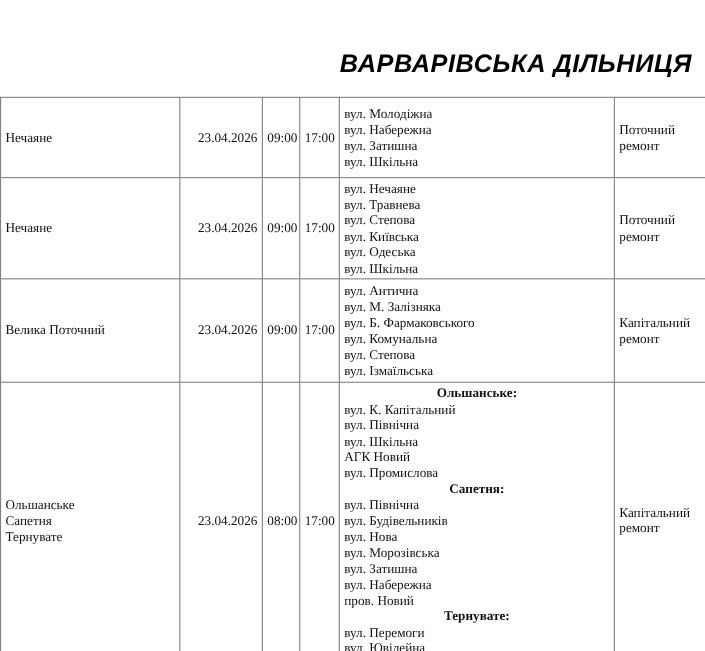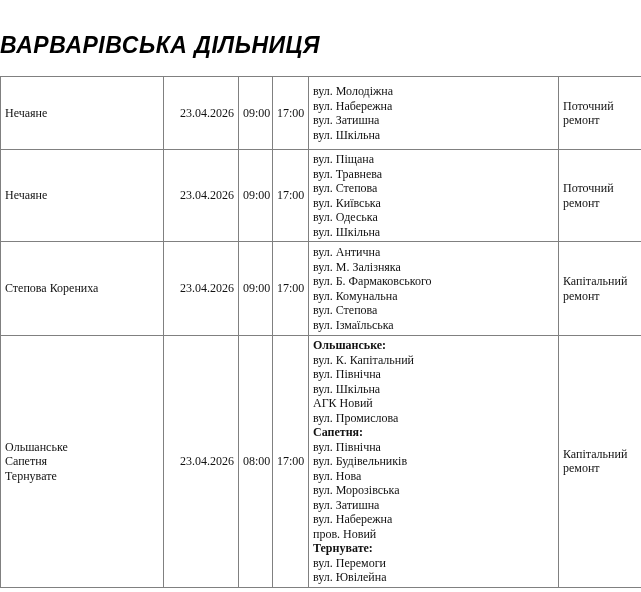--- a/index.html
+++ b/index.html
@@ -8,23 +8,23 @@
     background: #ffffff;
   }
   body {
     width: 641px;
     height: 592px;
     overflow: hidden;
     font-family: "Liberation Serif", "DejaVu Serif", serif;
     color: #111111;
   }
   .page-title {
-    margin: 0;
+    margin: 12px;
     padding-top: 32px;
-    text-align: left;
+    text-align: right;
     font-family: "Liberation Sans", "DejaVu Sans", sans-serif;
     font-style: italic;
     font-weight: bold;
     font-size: 23px;
     letter-spacing: 0.5px;
     color: #000000;
   }
   table.schedule {
     width: 641px;
     margin-top: 17px;
@@ -47,21 +47,21 @@
   col.c-streets  { width: 250px; }
   col.c-repair   { width: 83px;  }
 
   tr:nth-child(1) td { height: 68px;  }
   tr:nth-child(2) td { height: 82px;  }
   tr:nth-child(3) td { height: 89px;  }
   tr:nth-child(4) td { height: 239px; }
 
   td.cell-location { white-space: pre-line; }
   td.cell-date, td.cell-start, td.cell-end { text-align: right; }
-  .bold { font-weight: bold; }
+  .bold { font-weight: bold; text-align: center; }
 </style>
 </head>
 <body>
 
 <h1 class="page-title">ВАРВАРІВСЬКА ДІЛЬНИЦЯ</h1>
 
 <table class="schedule">
   <colgroup>
     <col class="c-location">
     <col class="c-date">
@@ -84,32 +84,32 @@
         </td>
     <td class="cell-repair">Поточний ремонт</td>
   </tr>
 
   <tr>
     <td class="cell-location">Нечаяне</td>
     <td class="cell-date">23.04.2026</td>
     <td class="cell-start">09:00</td>
     <td class="cell-end">17:00</td>
     <td class="cell-streets">
-          <div>вул. Піщана</div>
+          <div>вул. Нечаяне</div>
           <div>вул. Травнева</div>
           <div>вул. Степова</div>
           <div>вул. Київська</div>
           <div>вул. Одеська</div>
           <div>вул. Шкільна</div>
         </td>
     <td class="cell-repair">Поточний ремонт</td>
   </tr>
 
   <tr>
-    <td class="cell-location">Степова Корениха</td>
+    <td class="cell-location">Велика Поточний</td>
     <td class="cell-date">23.04.2026</td>
     <td class="cell-start">09:00</td>
     <td class="cell-end">17:00</td>
     <td class="cell-streets">
           <div>вул. Антична</div>
           <div>вул. М. Залізняка</div>
           <div>вул. Б. Фармаковського</div>
           <div>вул. Комунальна</div>
           <div>вул. Степова</div>
           <div>вул. Ізмаїльська</div>

